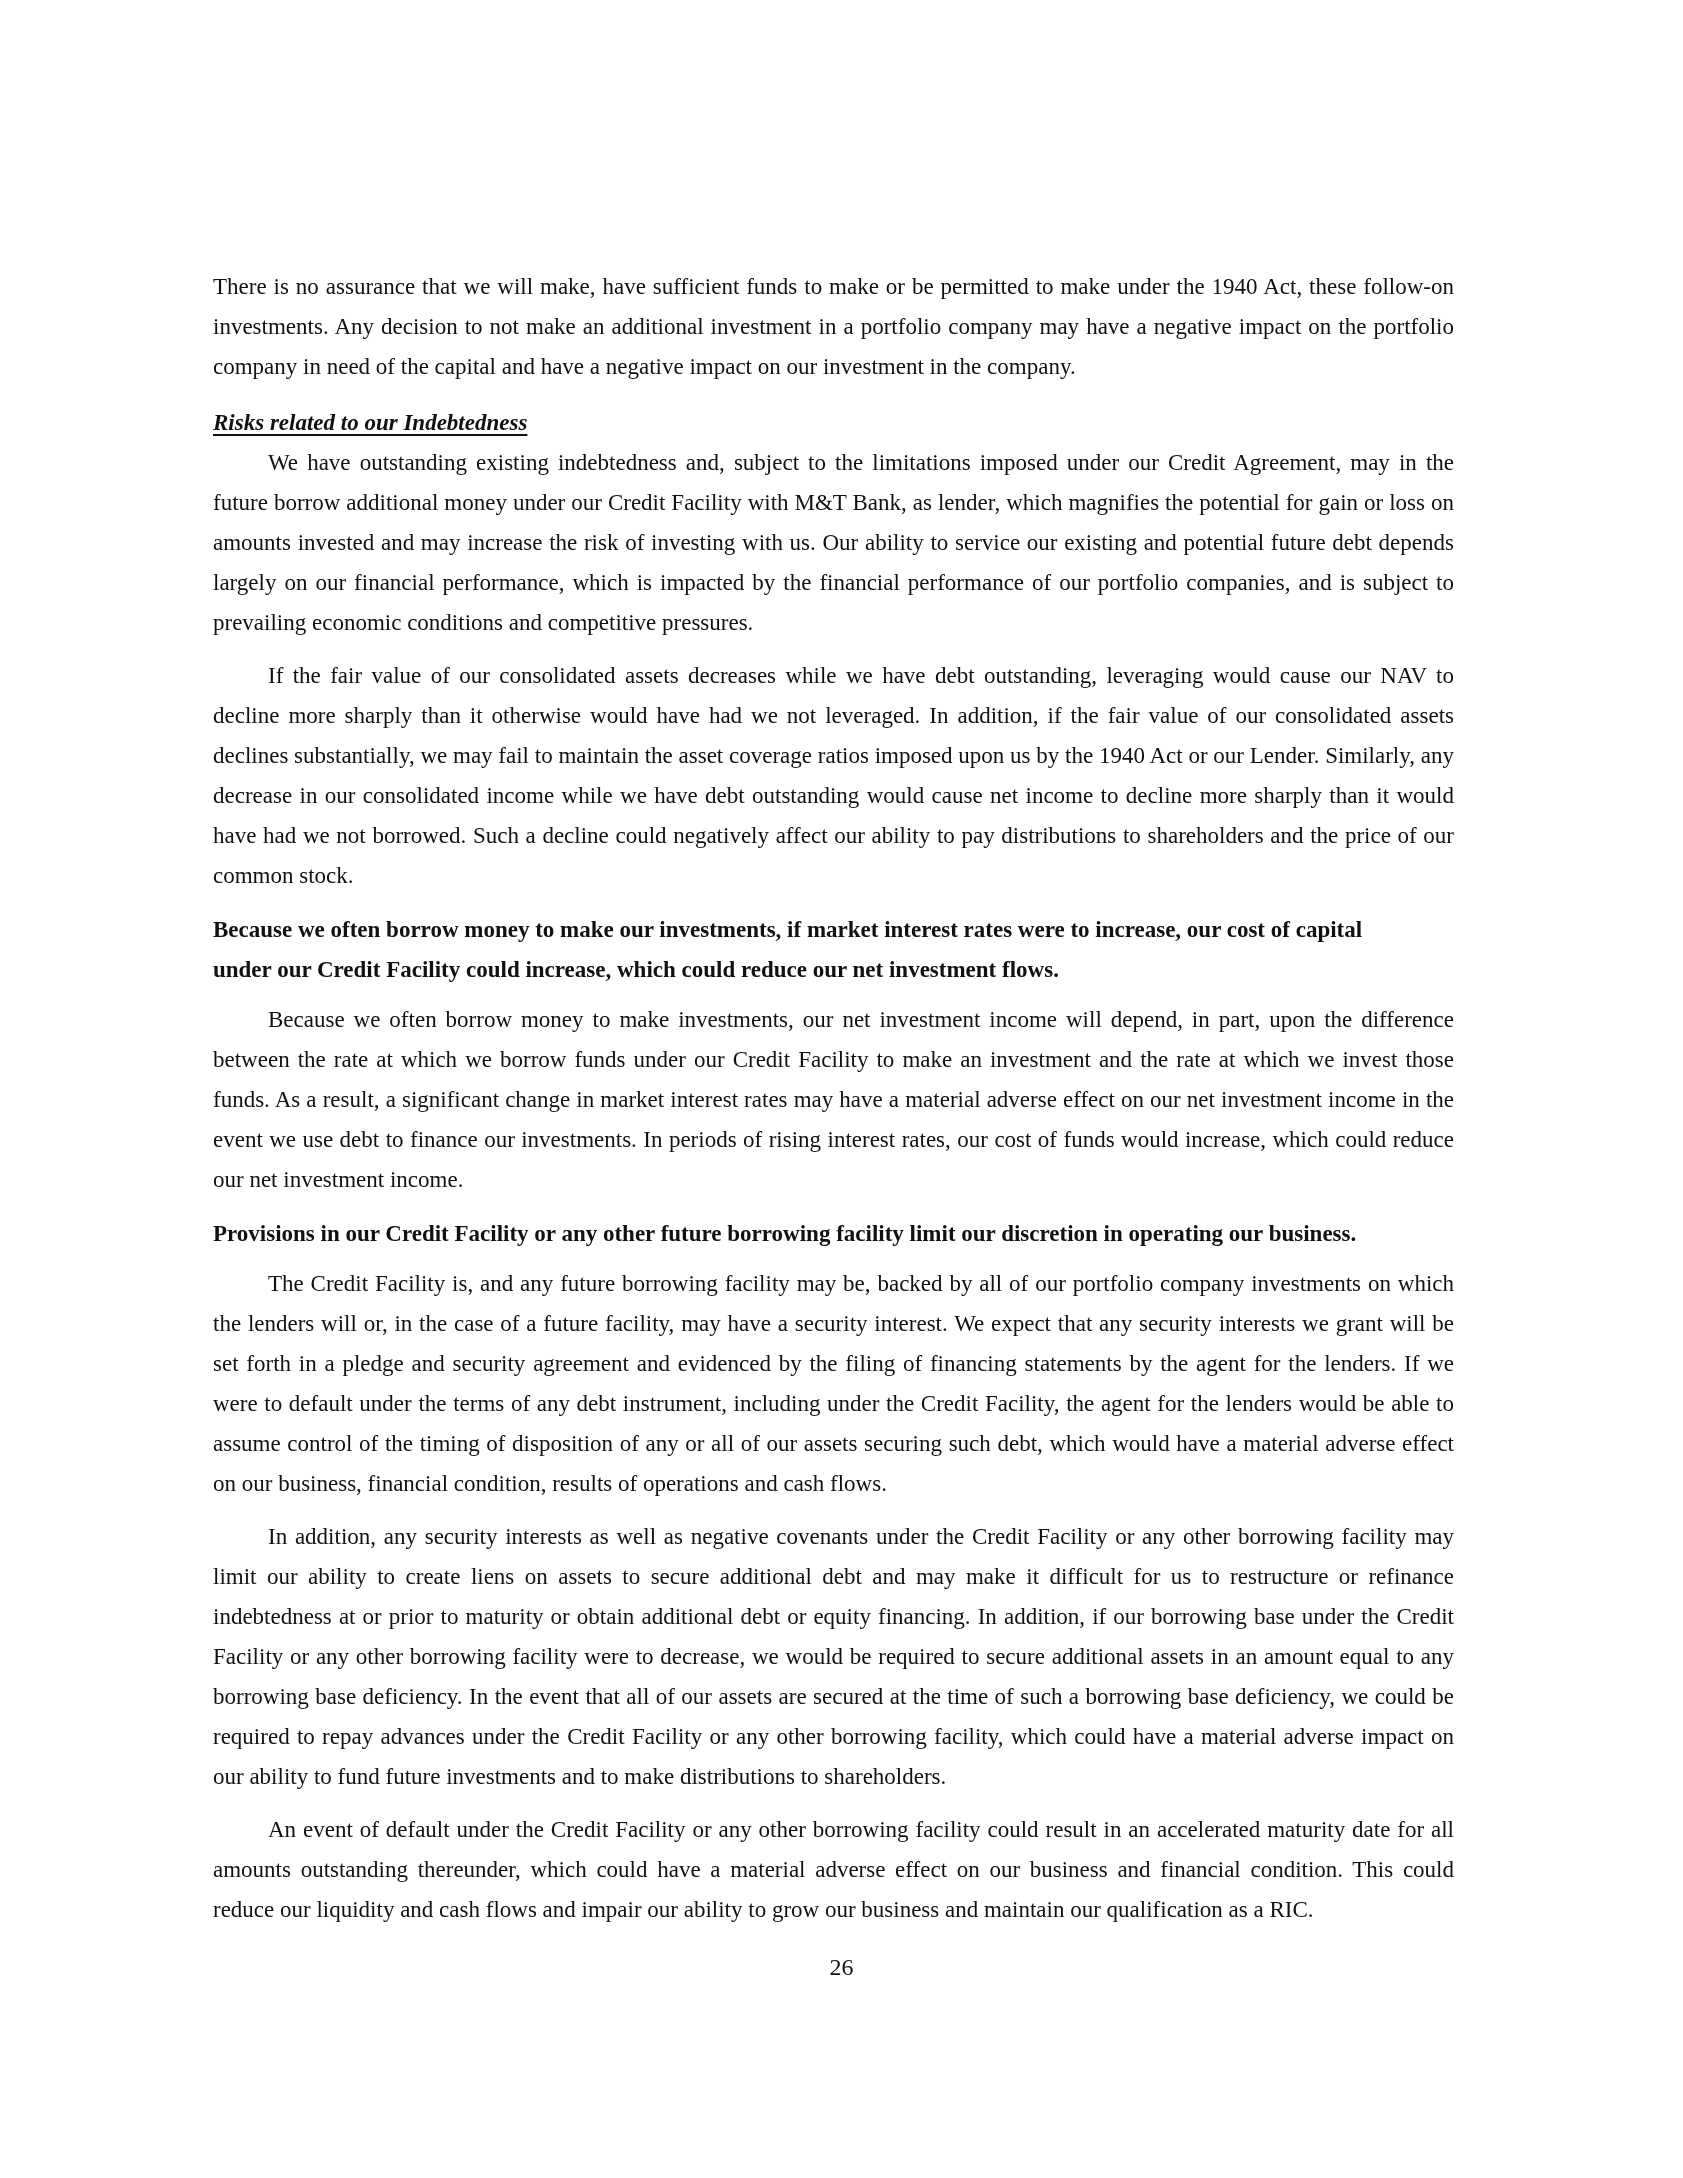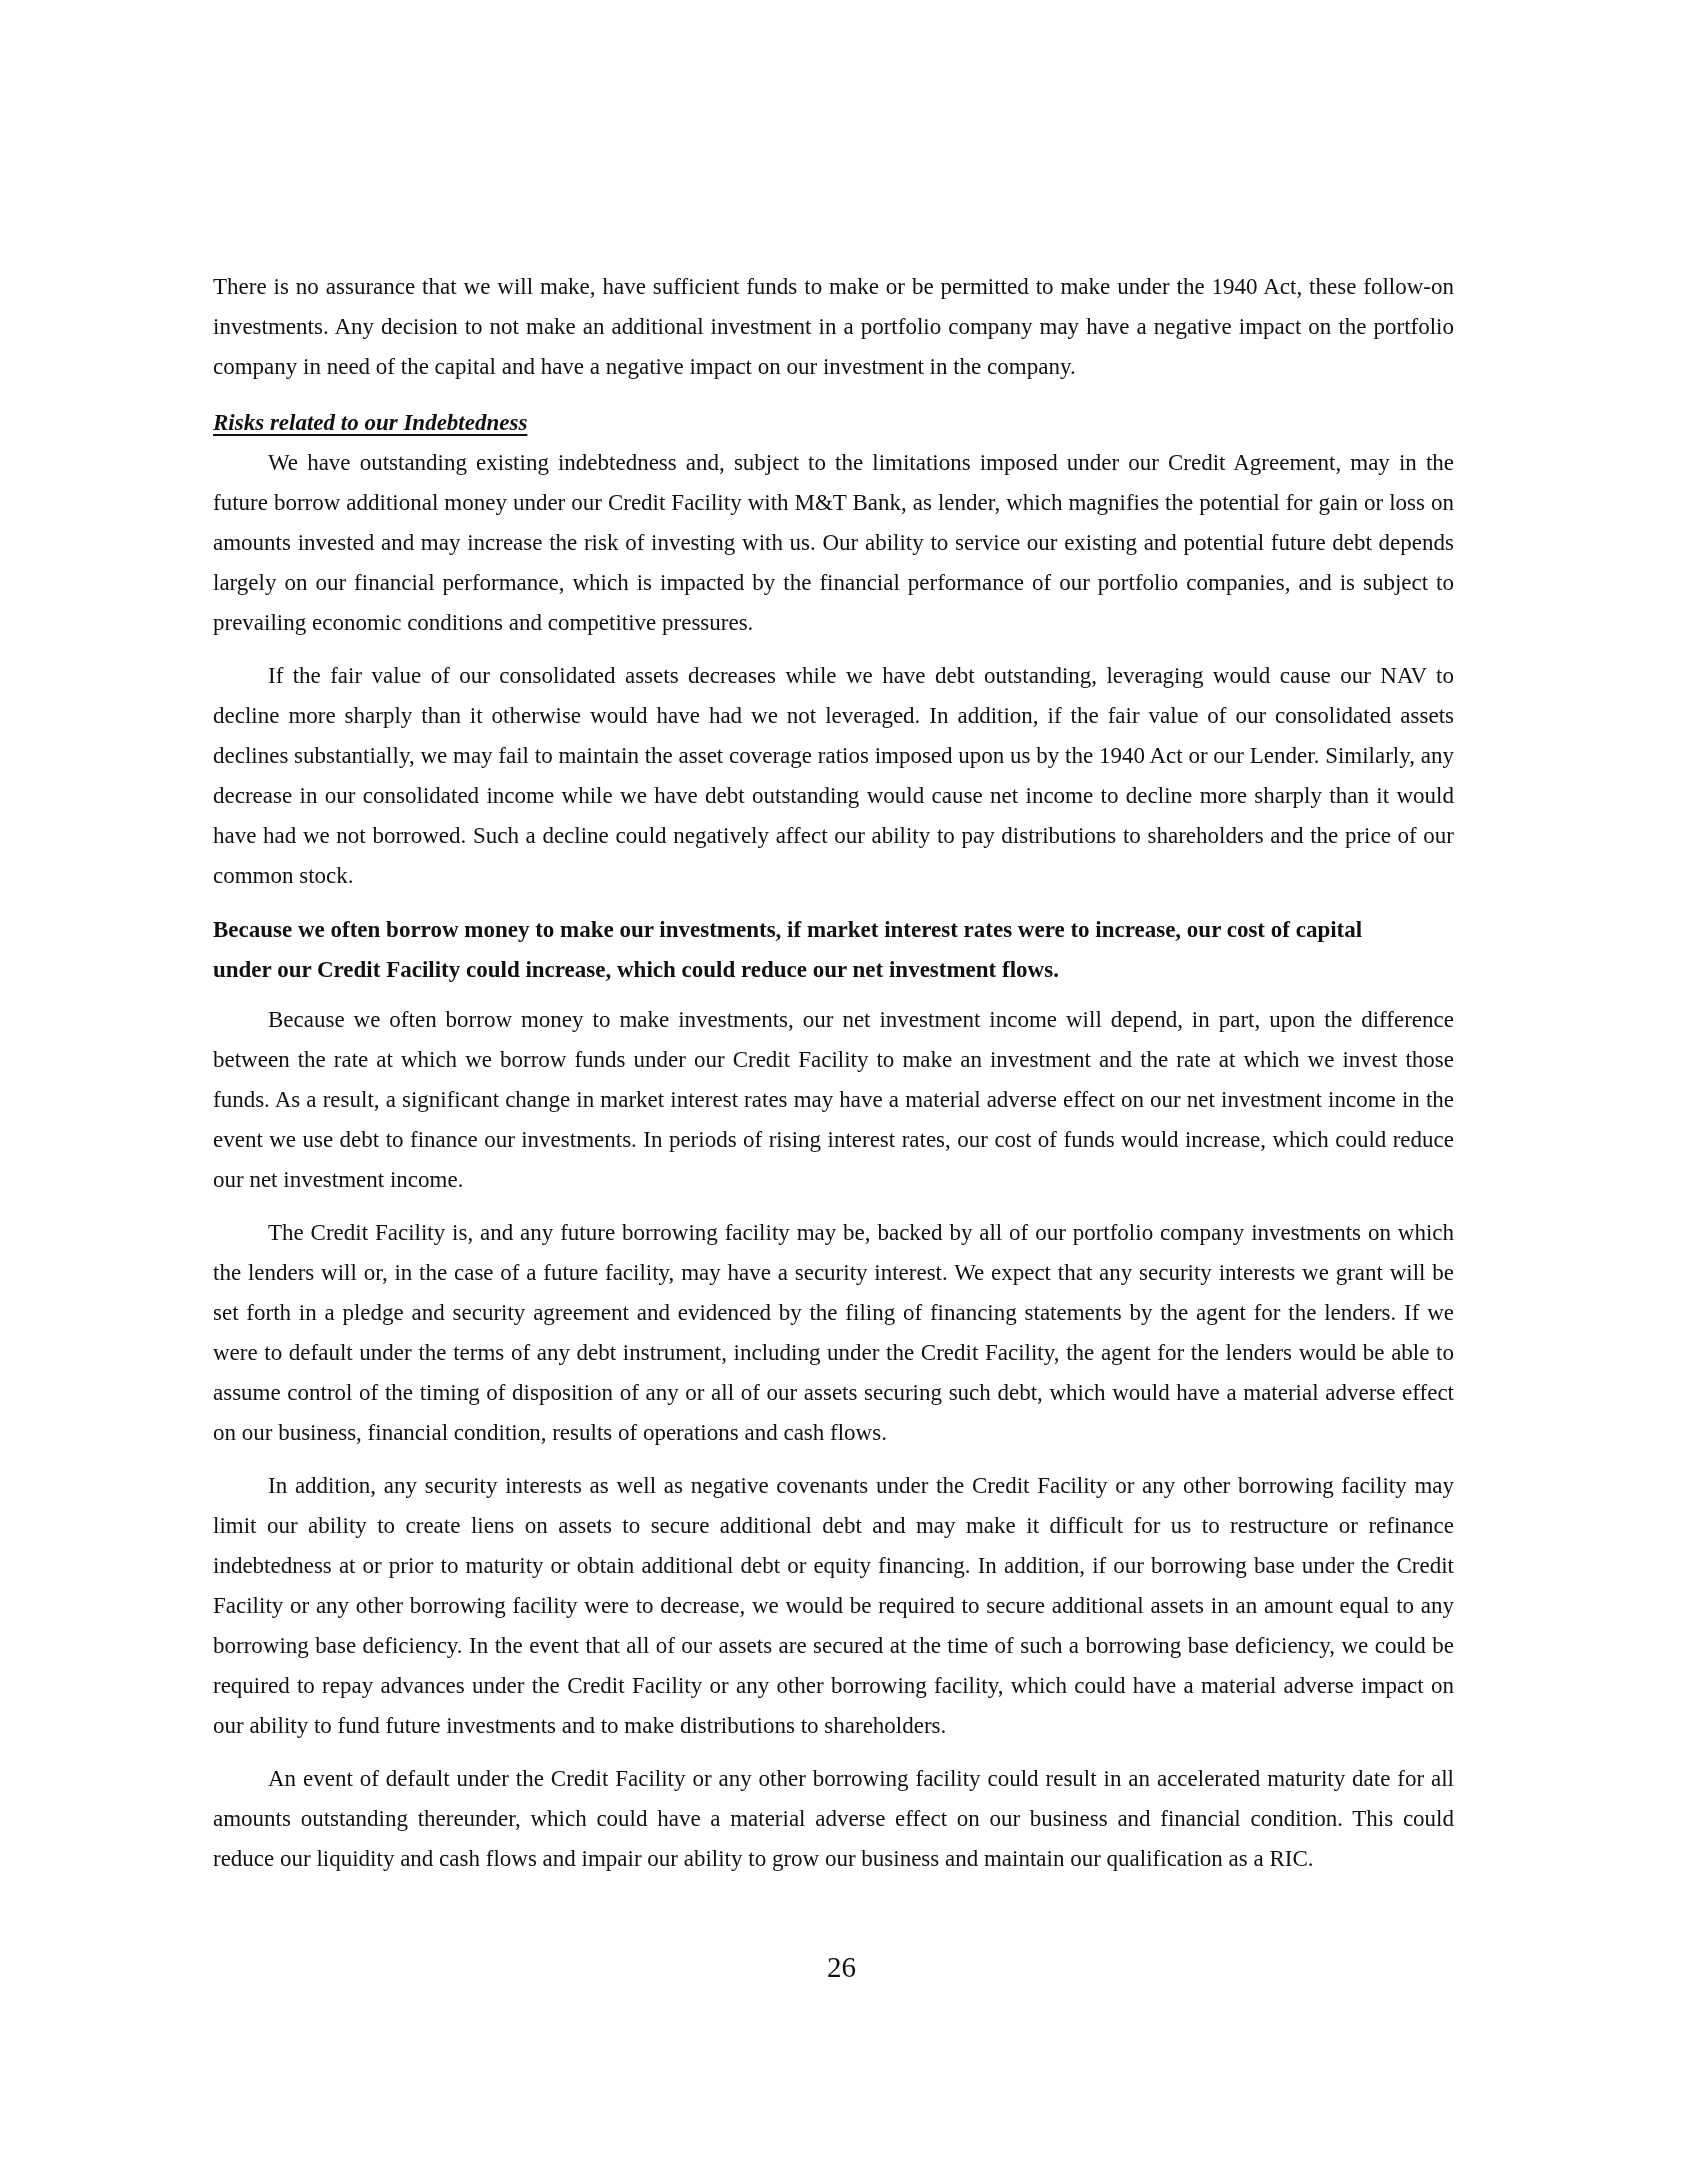--- a/index.html
+++ b/index.html
@@ -20,36 +20,37 @@
     font-weight: bold; font-style: italic; text-decoration: underline;
     text-decoration-thickness: 2px; text-underline-offset: 4px;
     margin-bottom: 0; display: inline-block;
   }
   .risk-heading {
     font-weight: bold; text-align: left; margin-bottom: 10px; width: 1198px;
   }
   .risk-heading.spaced { margin-top: 14px; }
   .page-number {
     position: absolute; left: 0; width: 1683px; top: 1951px; text-align: center;
-    font-size: 29px; line-height: 32px;
+    font-size: 24px; line-height: 32px;
   }
 </style>
 </head>
 <body>
 
 <div class="page">
   <p class="first-para">There is no assurance that we will make, have sufficient funds to make or be permitted to make under the 1940 Act, these follow-on investments. Any decision to not make an additional investment in a portfolio company may have a negative impact on the portfolio company in need of the capital and have a negative impact on our investment in the company.</p>
 
   <div class="section-heading">Risks related to our Indebtedness</div>
 
   <p class="body-para indent">We have outstanding existing indebtedness and, subject to the limitations imposed under our Credit Agreement, may in the future borrow additional money under our Credit Facility with M&amp;T Bank, as lender, which magnifies the potential for gain or loss on amounts invested and may increase the risk of investing with us. Our ability to service our existing and potential future debt depends largely on our financial performance, which is impacted by the financial performance of our portfolio companies, and is subject to prevailing economic conditions and competitive pressures.</p>
   <p class="body-para indent">If the fair value of our consolidated assets decreases while we have debt outstanding, leveraging would cause our NAV to decline more sharply than it otherwise would have had we not leveraged. In addition, if the fair value of our consolidated assets declines substantially, we may fail to maintain the asset coverage ratios imposed upon us by the 1940 Act or our Lender. Similarly, any decrease in our consolidated income while we have debt outstanding would cause net income to decline more sharply than it would have had we not borrowed. Such a decline could negatively affect our ability to pay distributions to shareholders and the price of our common stock.</p>
 
   <p class="risk-heading spaced">Because we often borrow money to make our investments, if market interest rates were to increase, our cost of capital under our Credit Facility could increase, which could reduce our net investment flows.</p>
   <p class="body-para indent">Because we often borrow money to make investments, our net investment income will depend, in part, upon the difference between the rate at which we borrow funds under our Credit Facility to make an investment and the rate at which we invest those funds. As a result, a significant change in market interest rates may have a material adverse effect on our net investment income in the event we use debt to finance our investments. In periods of rising interest rates, our cost of funds would increase, which could reduce our net investment income.</p>
 
+  <p class="risk-heading spaced">Provisions in our Credit Facility or any other future borrowing facility limit our discretion in operating our business.</p>
   <p class="body-para indent">The Credit Facility is, and any future borrowing facility may be, backed by all of our portfolio company investments on which the lenders will or, in the case of a future facility, may have a security interest. We expect that any security interests we grant will be set forth in a pledge and security agreement and evidenced by the filing of financing statements by the agent for the lenders. If we were to default under the terms of any debt instrument, including under the Credit Facility, the agent for the lenders would be able to assume control of the timing of disposition of any or all of our assets securing such debt, which would have a material adverse effect on our business, financial condition, results of operations and cash flows.</p>
   <p class="body-para indent">In addition, any security interests as well as negative covenants under the Credit Facility or any other borrowing facility may limit our ability to create liens on assets to secure additional debt and may make it difficult for us to restructure or refinance indebtedness at or prior to maturity or obtain additional debt or equity financing. In addition, if our borrowing base under the Credit Facility or any other borrowing facility were to decrease, we would be required to secure additional assets in an amount equal to any borrowing base deficiency. In the event that all of our assets are secured at the time of such a borrowing base deficiency, we could be required to repay advances under the Credit Facility or any other borrowing facility, which could have a material adverse impact on our ability to fund future investments and to make distributions to shareholders.</p>
   <p class="body-para indent">An event of default under the Credit Facility or any other borrowing facility could result in an accelerated maturity date for all amounts outstanding thereunder, which could have a material adverse effect on our business and financial condition. This could reduce our liquidity and cash flows and impair our ability to grow our business and maintain our qualification as a RIC.</p>
 </div>
 
 <div class="page-number">26</div>
 
 
 </body></html>

